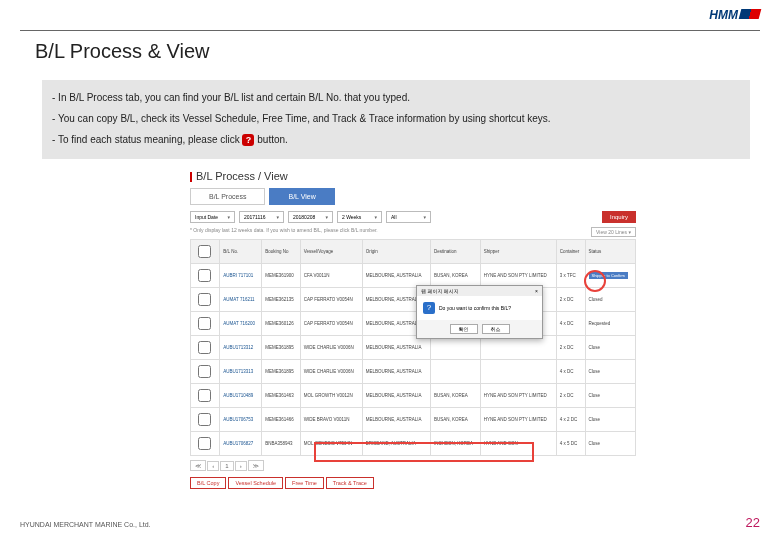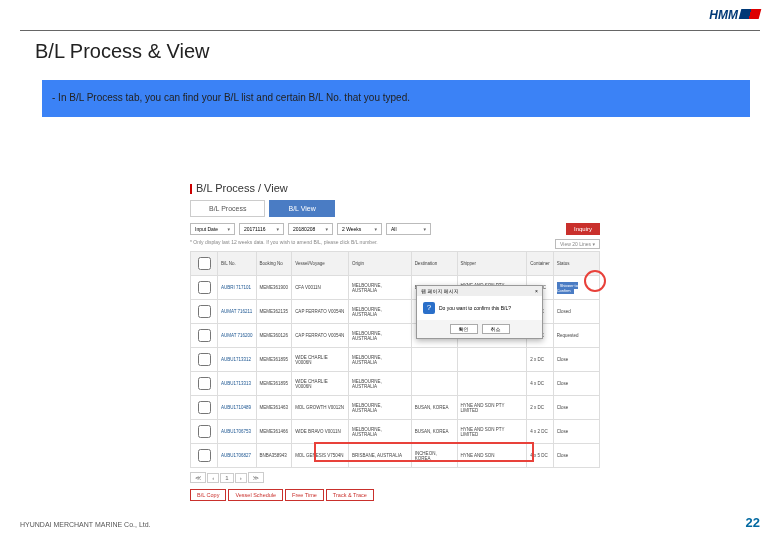--- a/index.html
+++ b/index.html
@@ -1,23 +1,23 @@
 <!DOCTYPE html>
 <html><head>
 <meta charset="utf-8">
 <style>
 body{margin:0;font-family:Arial,sans-serif;background:#fff;width:780px;height:540px;position:relative;overflow:hidden}
 .logo{position:absolute;top:8px;right:20px;font-weight:bold;font-style:italic;color:#003876;font-size:12px}
 .logo::after{content:'';display:inline-block;width:20px;height:10px;background:linear-gradient(to right,#003876 50%,#d00 50%);margin-left:2px;transform:skewX(-15deg)}
 .hr{position:absolute;top:30px;left:20px;right:20px;height:1px;background:#666}
 .title{position:absolute;top:40px;left:35px;font-size:20px;font-weight:normal;color:#222}
-.bullets{position:absolute;top:80px;left:42px;right:30px;background:#3b82f6;padding:8px 10px;font-size:10px;color:#222;line-height:1.9}
+.bullets{position:absolute;top:80px;left:42px;right:30px;background:#e5e5e5;padding:8px 10px;font-size:10px;color:#222;line-height:1.9}
 .bullets div{margin-bottom:2px}
 .q{display:inline-block;width:12px;height:12px;background:#c00;border-radius:3px;color:#fff;font-size:9px;font-weight:bold;text-align:center;line-height:12px;vertical-align:middle}
-.shot{position:absolute;top:182px;left:190px;width:410px;background:#fff}
+.shot{position:absolute;top:170px;left:190px;width:446px;background:#fff}
 .shot-title{font-size:11px;color:#333;margin-bottom:6px}
 .shot-title .bar{display:inline-block;width:2px;height:10px;background:#c00;margin-right:4px;vertical-align:middle}
 .tabs{display:flex;gap:4px;font-size:7px;margin-bottom:6px}
 .tab{padding:4px 18px;border:1px solid #ccc;background:#fff;color:#555}
 .tab.active{background:#4a7cc4;color:#fff;border-color:#4a7cc4}
 .filters{display:flex;gap:4px;font-size:5px;margin-bottom:4px;align-items:center}
 .sel{border:1px solid #bbb;padding:2px 4px;background:#fff;min-width:35px;display:flex;justify-content:space-between;align-items:center}
 .sel::after{content:'▾';font-size:5px;color:#666;margin-left:3px}
 .inquiry{background:#c9302c;color:#fff;padding:3px 8px;font-size:6px;margin-left:auto}
 .note{font-size:5px;color:#888;margin:2px 0;display:flex;justify-content:space-between}
@@ -33,31 +33,33 @@
 .dlg-b{padding:6px;display:flex;align-items:center;gap:4px}
 .dlg-q{width:12px;height:12px;background:#2a6fc9;border-radius:2px;color:#fff;text-align:center;line-height:12px;font-size:8px}
 .dlg-f{padding:4px;text-align:center;background:#f4f4f4}
 .dlg-f span{display:inline-block;border:1px solid #aaa;background:#fff;padding:1px 8px;margin:0 2px}
 .pager{font-size:6px;color:#666;margin-top:4px}
 .pager span{display:inline-block;border:1px solid #ccc;padding:1px 4px;margin-right:1px}
 .links{margin-top:6px;font-size:5.5px}
 .links span{display:inline-block;border:1px solid #c9302c;color:#c9302c;padding:2px 6px;margin-right:2px}
 .linksbox{position:absolute;top:442px;left:314px;width:216px;height:16px;border:2px solid #e8413a}
 .footer{position:absolute;bottom:12px;left:20px;font-size:7px;color:#555}
-.pagenum{position:absolute;bottom:10px;right:20px;font-size:13px;font-weight:bold;color:#0369a1}
+.pagenum{position:absolute;bottom:10px;right:20px;font-size:13px;font-weight:normal;color:#be185d}
 </style>
 </head>
 <body>
 
 <div class="logo">HMM</div>
 <div class="hr"></div>
 <div class="title">B/L Process &amp; View</div>
 
 <div class="bullets">
   <div>-  In B/L Process tab, you can find your B/L list and certain B/L No. that you typed.</div>
+  <div>-  You can copy B/L, check its Vessel Schedule, Free Time, and Track &amp; Trace information by using shortcut keys.</div>
+  <div><span>-  To find each status meaning, please click </span><span class="q">?</span><span> button.</span></div>
 </div>
 
 <div class="shot">
   <div class="shot-title"><span class="bar"></span><span>B/L Process / View</span></div>
   <div class="tabs">
     <div class="tab">B/L Process</div>
     <div class="tab active">B/L View</div>
   </div>
   <div class="filters">
     <div class="sel">Input Date</div>

